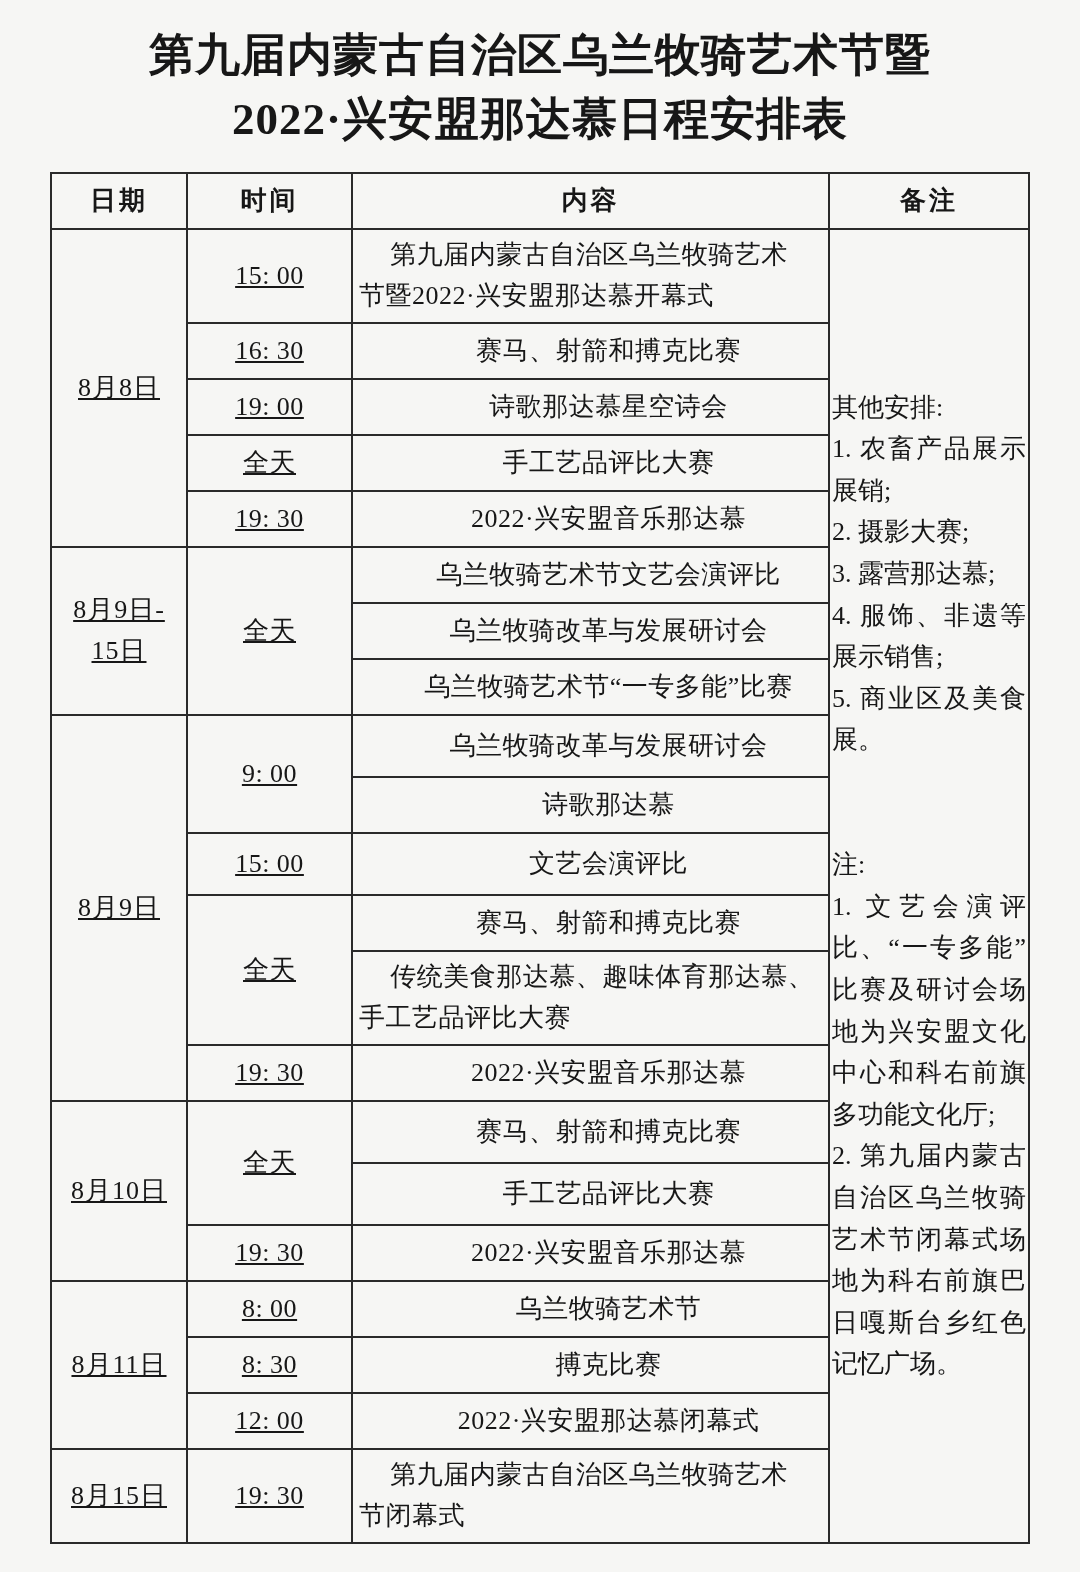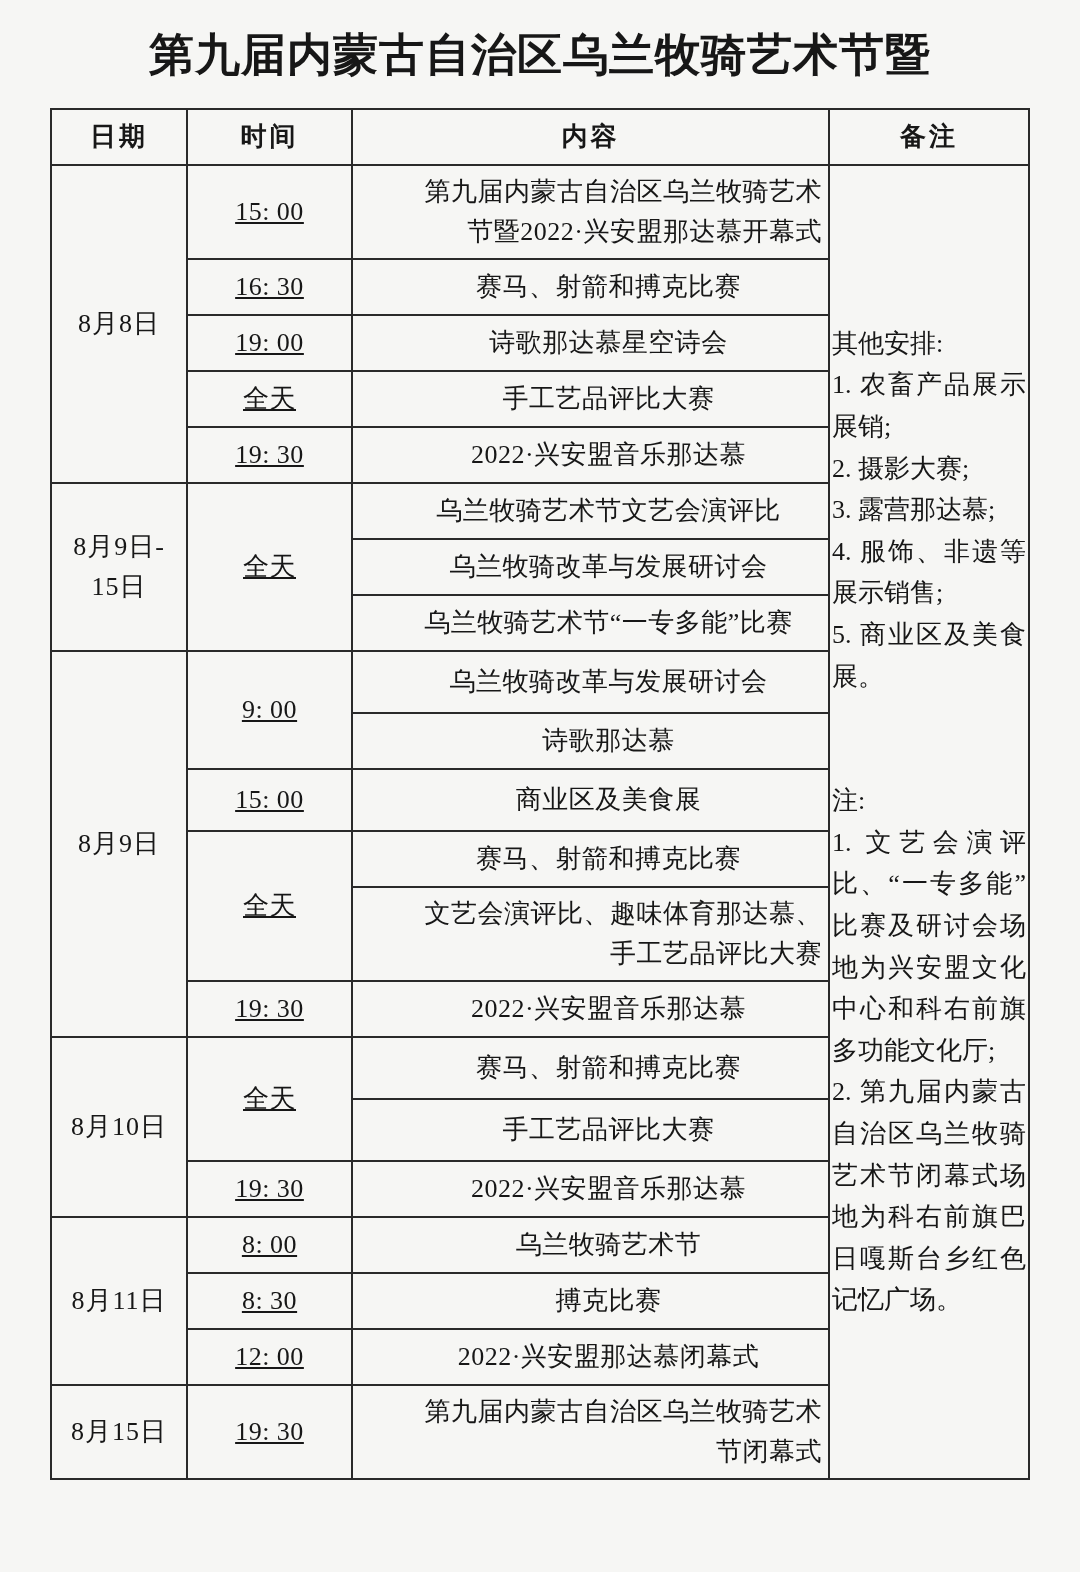--- a/index.html
+++ b/index.html
@@ -52,31 +52,32 @@
   .schedule td {
     font-size: 26px;
   }
   .schedule tr { height: 56px; }
   .schedule tr.tall { height: 94px; }
   .schedule tr.t60 { height: 62px; }
   td.date-cell {
     white-space: pre-line;
     letter-spacing: 1px;
     line-height: 1.55;
+    text-decoration: underline;
   }
   td.time-cell {
     letter-spacing: 0.5px;
     text-decoration: underline;
   }
   td.content-cell {
     letter-spacing: 0.5px;
     padding-left: 44px;
   }
   td.content-cell.multi {
-    text-align: right;
+    text-align: left;
     white-space: pre-line;
     text-indent: 1.2em;
     line-height: 1.55;
     padding-left: 6px;
     padding-right: 6px;
     margin-top: 23px;
   }
   td.remark-cell {
     text-align: justify;
     vertical-align: middle;
@@ -85,20 +86,21 @@
     padding: 6px 2px;
     letter-spacing: 0px;
   }
 </style>
 </head>
 <body>
 
 <div class="page">
   <h1 class="title" style="margin:0;">
     <div>第九届内蒙古自治区乌兰牧骑艺术节暨</div>
+    <div>2022·兴安盟那达慕日程安排表</div>
   </h1>
 
   <table class="schedule">
     <colgroup>
       <col style="width:136px">
       <col style="width:165px">
       <col style="width:477px">
       <col style="width:200px">
     </colgroup>
     <thead>
@@ -160,28 +162,28 @@
       <tr class="t60">
         <td class="date-cell" rowspan="6">8月9日</td>
         <td class="time-cell" rowspan="2">9: 00</td>
         <td class="content-cell">乌兰牧骑改革与发展研讨会</td>
       </tr>
       <tr>
         <td class="content-cell">诗歌那达慕</td>
       </tr>
       <tr class="t60">
         <td class="time-cell">15: 00</td>
-        <td class="content-cell">商业区及美食展</td>
+        <td class="content-cell">文艺会演评比</td>
       </tr>
       <tr>
         <td class="time-cell" rowspan="2">全天</td>
         <td class="content-cell">赛马、射箭和搏克比赛</td>
       </tr>
       <tr class="tall">
-        <td class="content-cell multi">文艺会演评比、趣味体育那达慕、
+        <td class="content-cell multi">传统美食那达慕、趣味体育那达慕、
 手工艺品评比大赛</td>
       </tr>
       <tr>
         <td class="time-cell">19: 30</td>
         <td class="content-cell">2022·兴安盟音乐那达慕</td>
       </tr>
 
       <tr class="t60">
         <td class="date-cell" rowspan="3">8月10日</td>
         <td class="time-cell" rowspan="2">全天</td>

